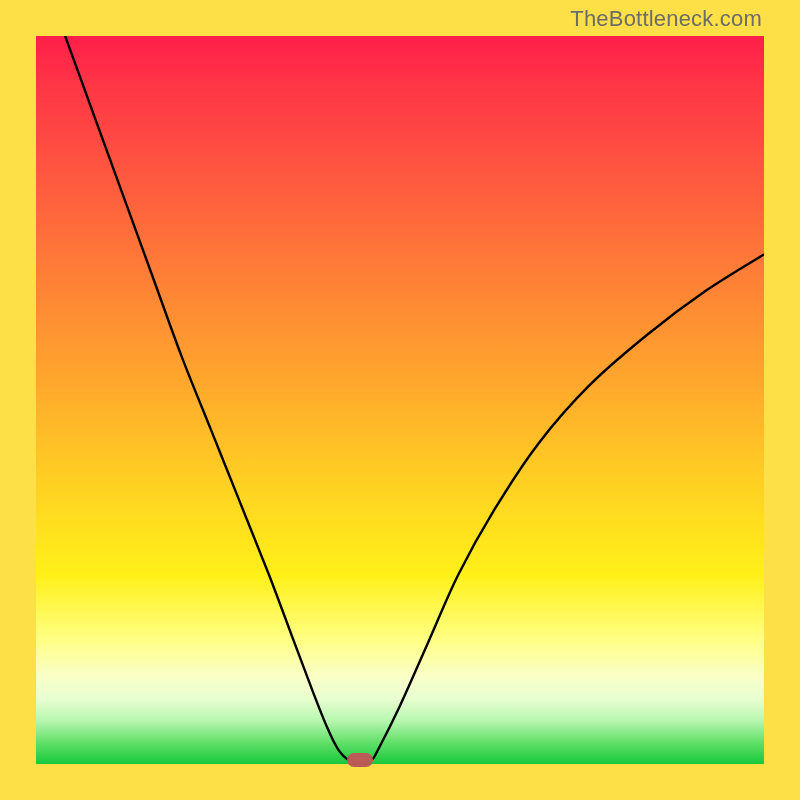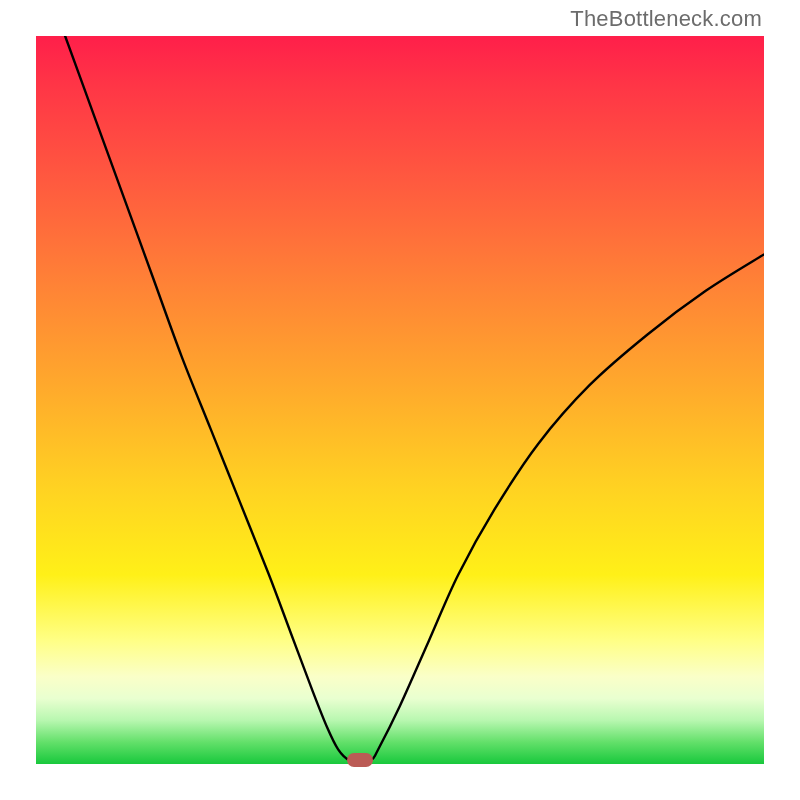--- a/index.html
+++ b/index.html
@@ -10,21 +10,21 @@
     background: #000;
     overflow: hidden;
     font-family: Arial, Helvetica, sans-serif;
   }
   .frame {
     position: absolute;
     top: 0;
     left: 0;
     width: 800px;
     height: 800px;
-    background: #ffffff;
+    background: #fde047;
   }
   .plot-area {
     position: absolute;
     top: 36px;
     left: 36px;
     width: 728px;
     height: 728px;
     
     background: linear-gradient(
       to bottom,

